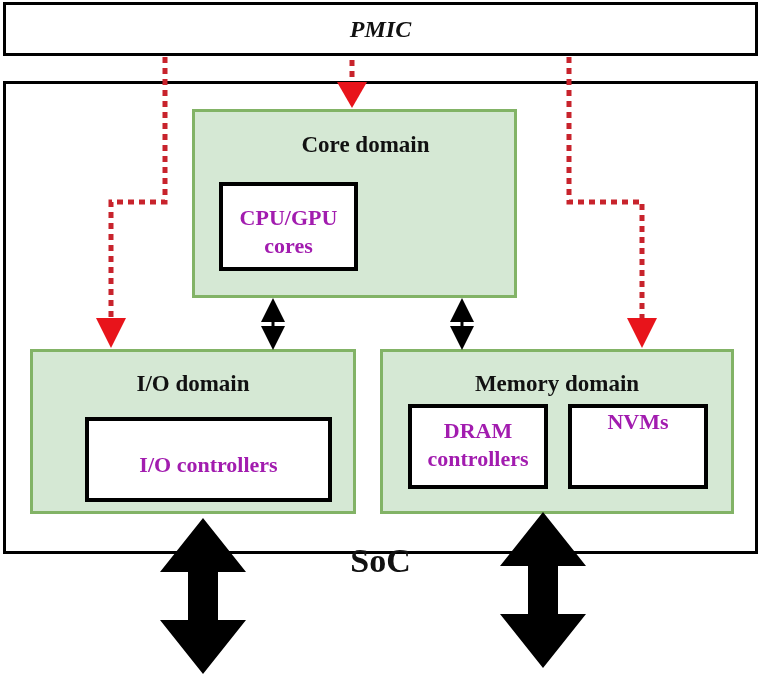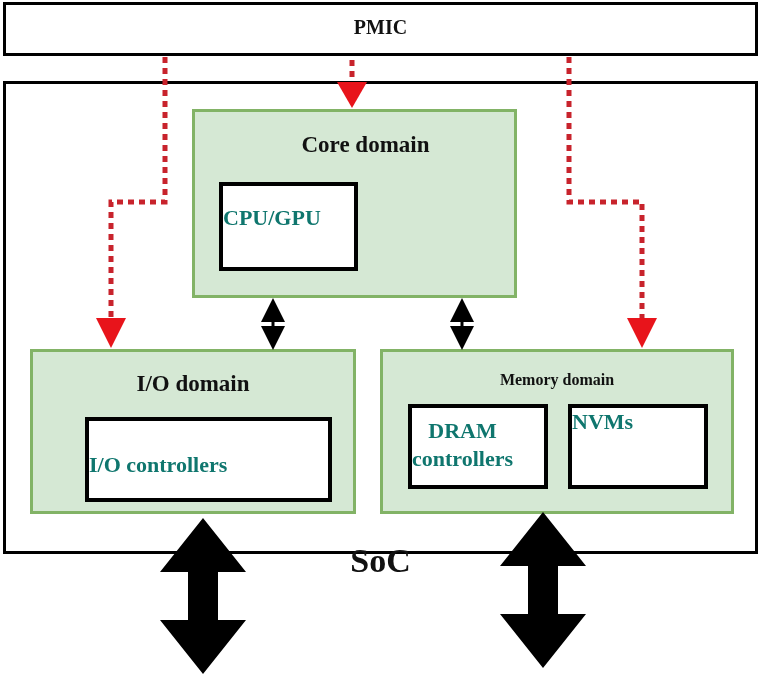--- a/index.html
+++ b/index.html
@@ -1,54 +1,55 @@
 <!DOCTYPE html>
 <html><head>
 <meta charset="utf-8">
 <style>
   html, body { margin: 0; padding: 0; background: #ffffff; }
   body { width: 760px; height: 674px; position: relative; overflow: hidden;
          font-family: "Liberation Serif", "DejaVu Serif", serif; }
   .box { position: absolute; box-sizing: border-box; }
   .outer { border: 3px solid #000; background: #fff; }
   .domain { border: 3px solid #82b366; background: #d5e8d4; }
-  .inner { border: 4px solid #000; background: #fff; display: flex; justify-content: flex-start;
-           text-align: center; font-weight: bold; font-size: 22px; line-height: 28px; color: #0f766e; }
+  .inner { border: 4px solid #000; background: #fff; display: flex; justify-content: center;
+           text-align: center; font-weight: bold; font-size: 22px; line-height: 28px; color: #a21caf; }
   .label { position: absolute; font-weight: bold; color: #111; text-align: center; white-space: nowrap; }
   svg.overlay { position: absolute; left: 0; top: 0; }
 </style>
 </head>
 <body>
 
 <div class="box outer" style="left:3px; top:2px; width:755px; height:54px;">
-  <div class="label" style="left:0; right:0; top:11px; font-size:20px;">PMIC</div>
+  <div class="label" style="left:0; right:0; top:11px; font-size:24px;font-style:italic;">PMIC</div>
 </div>
 
 <div class="box outer" style="left:3px; top:81px; width:755px; height:473px;">
   <div class="label" style="left:0; right:0; top:458px; font-size:34px;">SoC</div>
 </div>
 
 <div class="box domain" style="left:192px; top:109px; width:325px; height:189px;">
   <div class="label" style="left:0; right:0; top:20px; font-size:23px;margin-left:22px;">Core domain</div>
   <div class="box inner" style="left:24px; top:70px; width:139px; height:89px; padding-top:18px;">
     <div>
       <div>CPU/GPU</div>
+      <div>cores</div>
     </div>
   </div>
 </div>
 
 <div class="box domain" style="left:30px; top:349px; width:326px; height:165px;">
   <div class="label" style="left:0; right:0; top:19px; font-size:23px;">I/O domain</div>
   <div class="box inner" style="left:52px; top:65px; width:247px; height:85px; padding-top:30px;">
     <div>I/O controllers</div>
   </div>
 </div>
 
 <div class="box domain" style="left:380px; top:349px; width:354px; height:165px;">
-  <div class="label" style="left:0; right:0; top:19px; font-size:16px;">Memory domain</div>
+  <div class="label" style="left:0; right:0; top:19px; font-size:23px;">Memory domain</div>
   <div class="box inner" style="left:25px; top:52px; width:140px; height:85px; padding-top:9px;">
     <div>
       <div>DRAM</div>
       <div>controllers</div>
     </div>
   </div>
   <div class="box inner" style="left:185px; top:52px; width:140px; height:85px; ">
     <div>NVMs</div>
   </div>
 </div>

